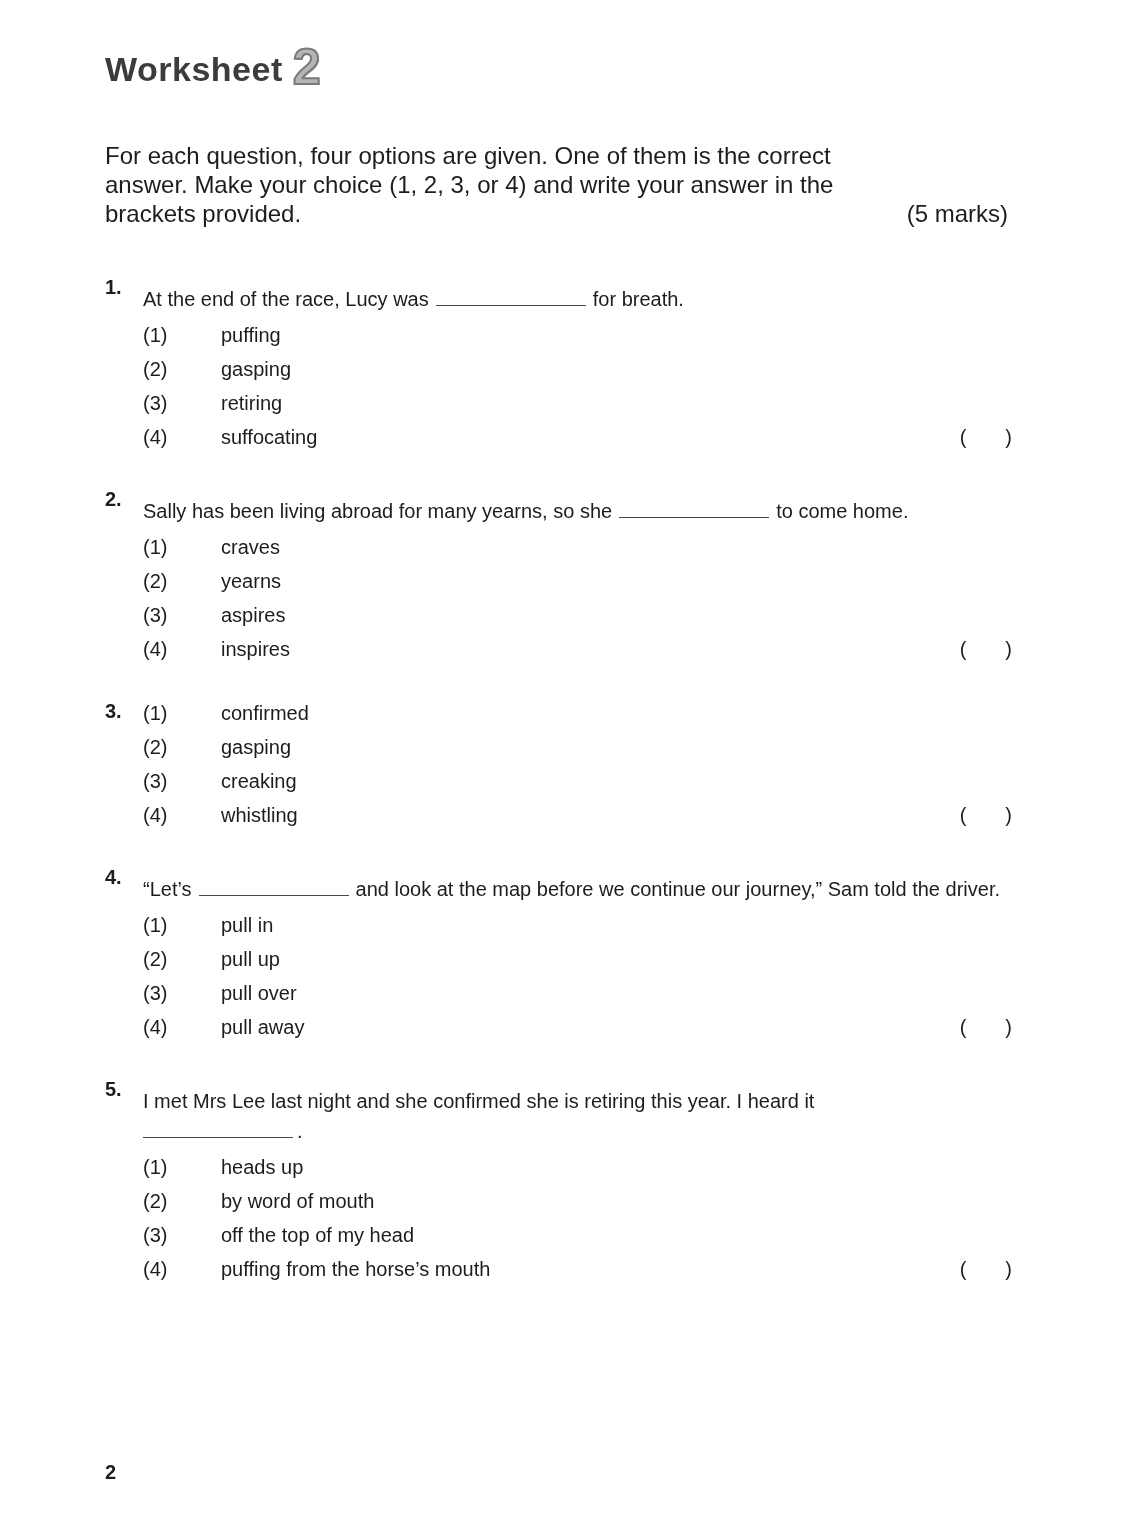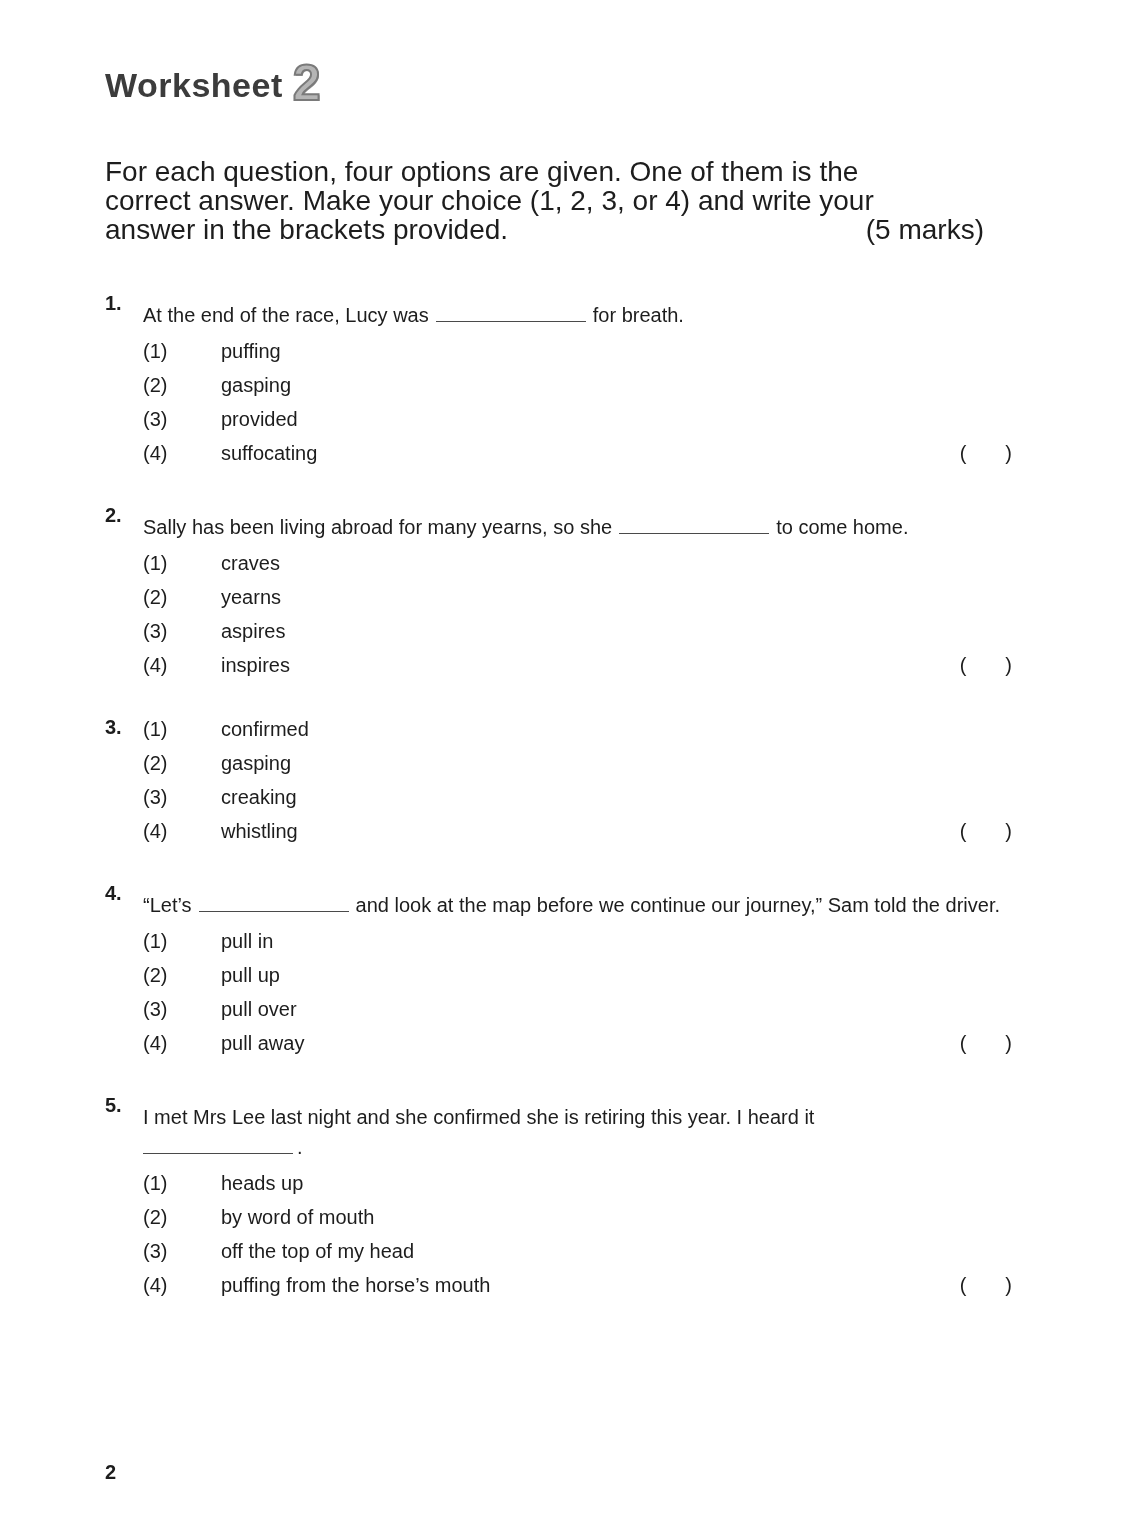--- a/index.html
+++ b/index.html
@@ -12,50 +12,50 @@
     width: 1123px;
     height: 1536px;
     background: #ffffff;
     font-family: "Liberation Sans", sans-serif;
     color: #1d1d1d;
     box-sizing: border-box;
     padding: 46px 111px 0 105px;
     overflow: hidden;
   }
   .title {
-    margin: 16px 0 52px 0;
+    margin: 0 0 52px 0;
     font-size: 34px;
     font-weight: 700;
     color: #3c3c3c;
     letter-spacing: 0.5px;
     display: flex;
     align-items: flex-end;
     gap: 10px;
   }
   .ws-number {
     font-size: 50px;
     line-height: 0.85;
     font-weight: 800;
     color: #b5b5b5;
     -webkit-text-stroke: 2px #7a7a7a;
     text-shadow: 1px 1px 0 #9a9a9a;
   }
   .instructions {
     position: relative;
-    font-size: 28px;
+    font-size: 24px;
     line-height: 29px;
-    margin: 0 16px 44px 0;
+    margin: 0 0 44px 0;
   }
   .instructions .instr-text {
     display: block;
     max-width: 815px;
   }
   .instructions .marks {
     position: absolute;
-    right: 12px;
+    right: 4px;
     bottom: 0;
   }
   .question {
     display: flex;
     margin-bottom: 30px;
     font-size: 20px;
   }
   .q-num {
     width: 38px;
     flex: 0 0 38px;
@@ -126,21 +126,21 @@
       <div class="option">
         <span class="opt-num">(1)</span>
         <span class="opt-label">puffing</span>
       </div>
       <div class="option">
         <span class="opt-num">(2)</span>
         <span class="opt-label">gasping</span>
       </div>
       <div class="option">
         <span class="opt-num">(3)</span>
-        <span class="opt-label">provided</span>
+        <span class="opt-label">retiring</span>
       </div>
       <div class="option">
         <span class="opt-num">(4)</span>
         <span class="opt-label">suffocating</span>
         <span class="bracket">(       )</span>
       </div>
     </div>
   </div>
 
   <div class="question">

